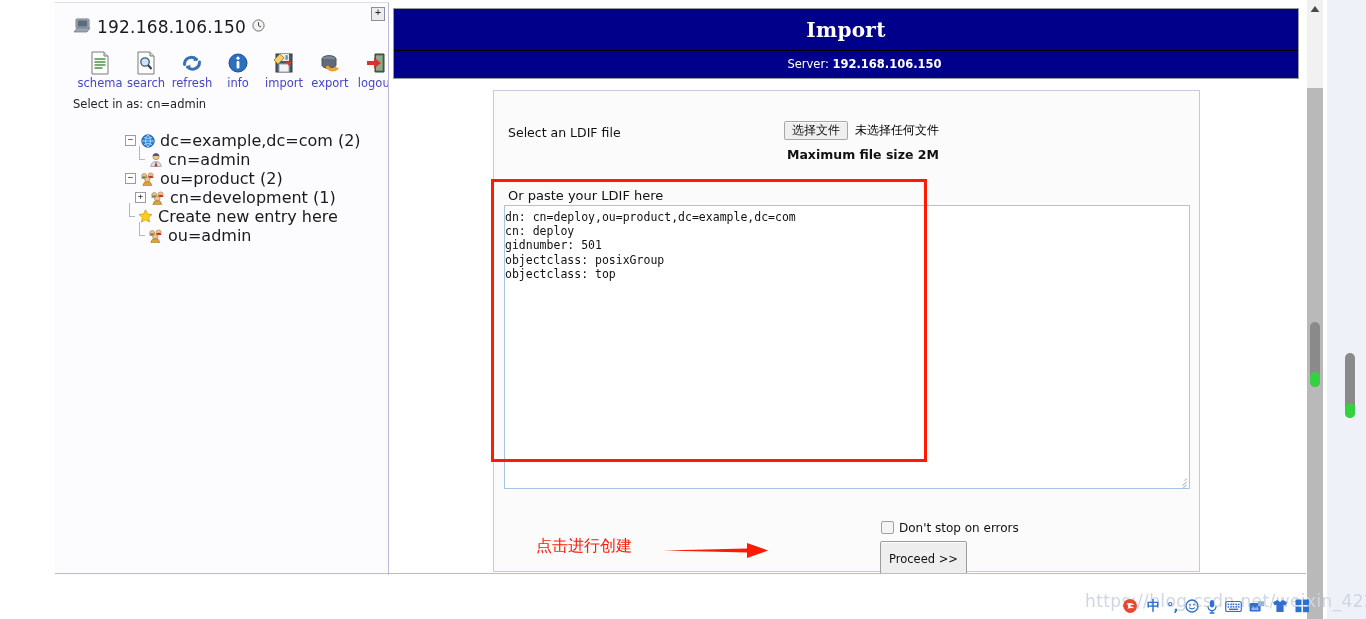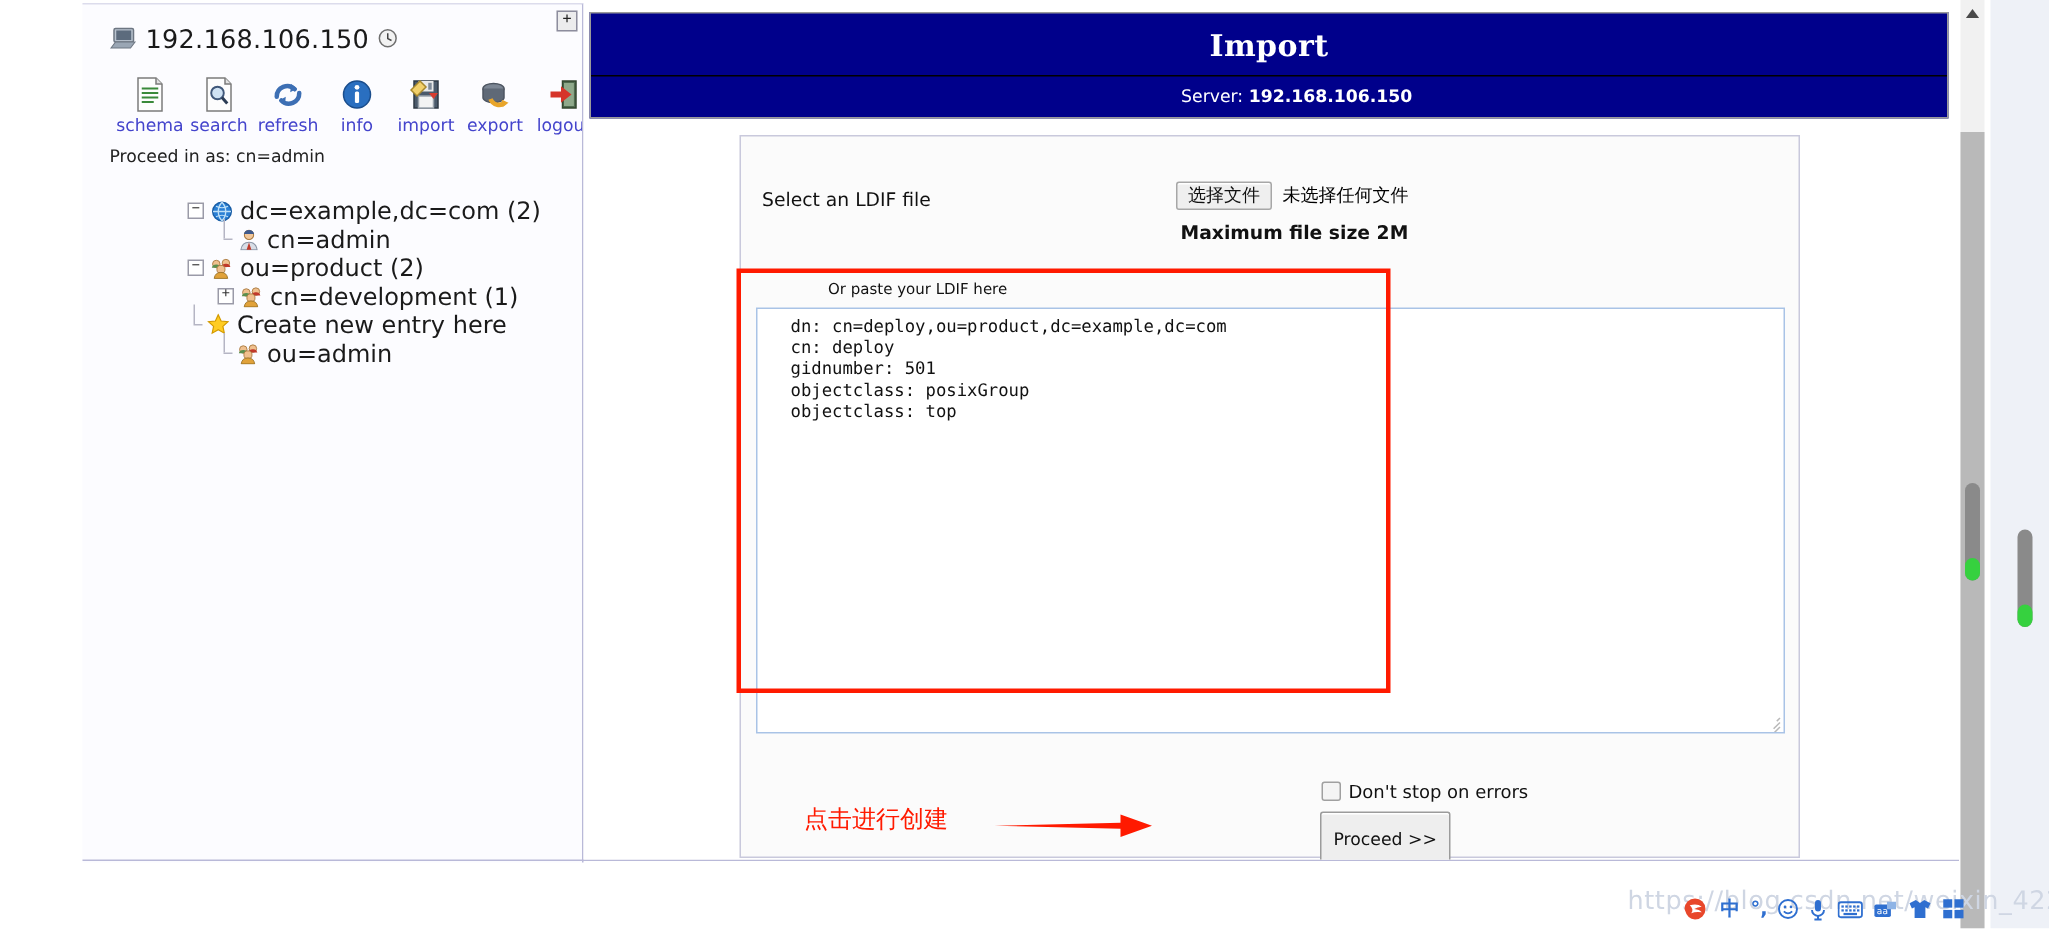--- a/index.html
+++ b/index.html
@@ -47,21 +47,21 @@
     font-size:9px;line-height:7px;text-align:center;color:#333;
     font-family:"DejaVu Sans Mono","Liberation Mono",monospace;cursor:pointer;
     margin-right:3px;flex:none;
   }
   .nub{width:9px;height:9px;margin-right:3px;flex:none;position:relative;}
   .nub:before{content:"";position:absolute;left:4px;top:-9px;width:1px;height:13px;background:#b5b5c4;}
   .nub:after{content:"";position:absolute;left:4px;top:4px;width:6px;height:1px;background:#b5b5c4;}
   .tnode .ico{width:17px;height:16px;margin-right:4px;flex:none;display:flex;align-items:center;justify-content:center;}
   .tnode .txt{font-size:16px;color:#1a1a1a;}
   .lvl1{margin-left:0px;}
-  .lvl2{margin-left:20px;}
+  .lvl2{margin-left:10px;}
 
   
   #right-panel{position:absolute;left:389px;top:2px;width:918px;height:571px;background:#fff;overflow:hidden;}
 
   #page-head{
     position:absolute;left:4px;top:6px;width:906px;
     background:#00008b;border:1px solid #9a9a9a;
     box-sizing:border-box;
   }
   #page-title{
@@ -85,26 +85,26 @@
   .lbl-select{position:absolute;left:0;top:0;font-size:12.5px;color:#111;}
   .file-ctl{position:absolute;left:276px;top:-4px;display:flex;align-items:center;gap:7px;}
   .file-btn{
     border:1px solid #a7a7a7;background:#efefef;color:#111;
     padding:0 7px;font-size:12px;border-radius:2px;cursor:pointer;
     box-shadow:inset 0 1px 0 #fff;
   }
   .file-none{font-size:12px;color:#000000;}
   .max-size{position:absolute;left:279px;top:22px;font-size:12.5px;font-weight:bold;color:#111;text-align:center;}
 
-  .lbl-paste{position:absolute;left:14px;top:97px;font-size:10px;color:#111;margin-left:44px;}
+  .lbl-paste{position:absolute;left:14px;top:97px;font-size:13px;color:#111;}
 
   #ldif-textarea{
     position:absolute;left:10px;top:114px;width:686px;height:284px;
     border:1px solid #a9c3e6;background:#fff;box-sizing:border-box;
-    padding:4px 22px;overflow:hidden;
+    padding:4px 0;overflow:hidden;
   }
   #ldif-text{
     margin:0;font-family:"DejaVu Sans Mono","Liberation Mono",monospace;
     font-size:11.5px;line-height:14.2px;color:#111;white-space:pre;
   }
   #ta-grip{position:absolute;right:2px;bottom:2px;width:11px;height:11px;cursor:nwse-resize;}
   #ta-grip i{display:block;position:absolute;right:0;background:#b9b9b9;height:1px;}
   #ta-grip i:nth-child(1){width:9px;bottom:1px;transform:rotate(-45deg);transform-origin:right bottom;}
   #ta-grip i:nth-child(2){width:6px;bottom:4px;transform:rotate(-45deg);transform-origin:right bottom;}
   #ta-grip i:nth-child(3){width:3px;bottom:7px;transform:rotate(-45deg);transform-origin:right bottom;}
@@ -276,21 +276,21 @@
             <path d="M11 4.4 h6.6 v15.2 H11 z" fill="#8fa98b"></path>
             <path d="M2 12 h9" stroke="#d6342a" stroke-width="4"></path>
             <path d="M9 6.5 l7 5.5 -7 5.5 z" fill="#d6342a"></path>
           </svg>
         </span>
         <span class="lbl">logout</span>
       </div>
 
     </div>
 
-    <div id="logged-in">Proceed in as: cn=admin</div>
+    <div id="logged-in">Select in as: cn=admin</div>
 
     <div id="tree">
 
       <div class="tnode lvl1">
         <span class="exp">−</span>
         <span class="ico">
           <svg width="14" height="14" viewBox="0 0 14 14">
             <circle cx="7" cy="7" r="6.2" fill="#2a7fd4" stroke="#1a5ea6"></circle>
             <path d="M1 7 h12 M7 .8 a9 9 0 0 0 0 12.4 M7 .8 a9 9 0 0 1 0 12.4" stroke="#bfe0f7" fill="none" stroke-width=".9"></path>
             <path d="M3 3.5 q4 2 8 0 M3 10.5 q4 -2 8 0" stroke="#bfe0f7" fill="none" stroke-width=".8"></path>

